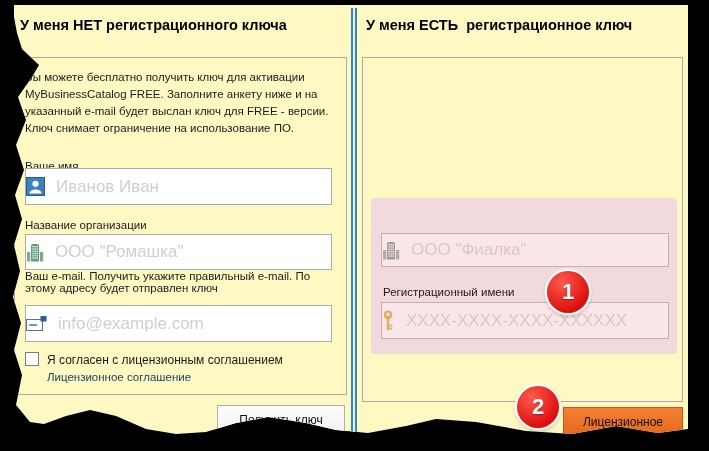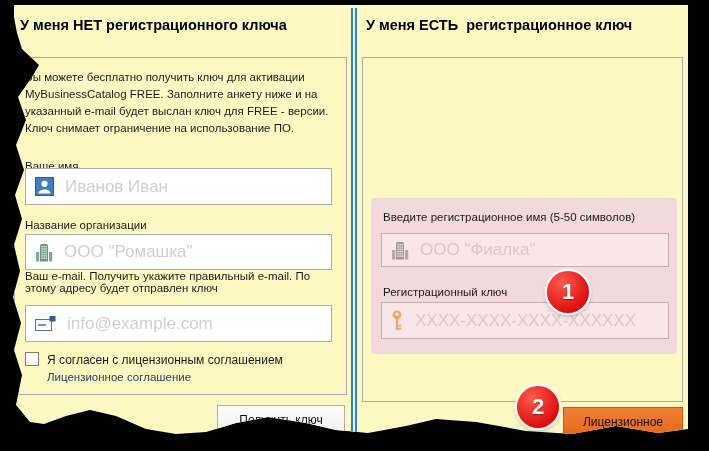--- a/index.html
+++ b/index.html
@@ -18,21 +18,21 @@
   .divider{position:absolute;left:345px;top:3px;height:427px;width:2px;
     border-left:2px solid #2E86C1;border-right:2px solid #2E86C1;background:#F0F0F0;}
   .groupbox{position:absolute;border:1px solid #ABABAB;}
   .left-box{left:8px;top:52px;width:331px;height:336px;}
   .right-box{left:356px;top:52px;width:319px;height:343px;}
   .intro{position:absolute;left:10px;top:11px;font-size:11.5px;line-height:17px;color:#1B1B1B;}
   .left-box .intro{width:312px;}
   .right-box .intro{width:302px;}
   .field-label{position:absolute;left:10px;font-size:11.5px;color:#1B1B1B;white-space:nowrap;}
   .inputbox{position:absolute;left:10px;width:307px;height:37px;background:#fff;
-    border:1px solid #ABABAB;display:flex;align-items:center;padding-left:9px;gap:9px;box-sizing:border-box;}
+    border:1px solid #ABABAB;display:flex;align-items:center;gap:9px;box-sizing:border-box;}
   .inputbox .txt{border:none;outline:none;background:transparent;flex:1;min-width:0;
     font-family:"Liberation Sans","DejaVu Sans",sans-serif;font-size:17px;color:#555;}
   .inputbox .txt::placeholder{color:#CFCFCF;opacity:1;}
   .icon{display:inline-flex;align-items:center;justify-content:center;flex:0 0 auto;}
   .pink-panel{position:absolute;left:8px;top:140px;width:306px;height:156px;background:#F2D9DC;border-radius:4px;}
   .pink-panel .field-label{left:12px;}
   .pinkbox{left:10px;width:288px;height:34px;background:#F8E6E9;border:1px solid #C5AFB2;}
   .pinkbox .txt::placeholder{color:#DFC5C9;}
   .cb{position:absolute;left:10px;width:14px;height:14px;background:#fff;border:1px solid #7F7F7F;box-sizing:border-box;}
   .cb-label{position:absolute;left:32px;font-size:12px;color:#1B1B1B;white-space:nowrap;}
@@ -123,21 +123,20 @@
       <span class="cb" style="top:294px"></span>
       <div class="cb-label" style="top:295px">Я согласен с лицензионным соглашением</div>
       <div class="link" style="top:313px">Лицензионное соглашение</div>
     </div>
 
     <div class="btn btn-getkey">Получить ключ</div>
 
     <div class="groupbox right-box">
 
       <div class="pink-panel">
-        <div class="field-label" style="top:13px">Введите регистрационное имя (5-50 символов)</div>
         <div class="inputbox pinkbox" style="top:35px">
           <span class="icon">
             <svg width="18" height="19" viewBox="0 0 18 19">
               <rect x="1" y="9" width="3.2" height="9.5" fill="#B3ABA9"></rect>
               <path d="M5 18.5 V3 q0-2 2-2 h4 q2 0 2 2 v15.5 z" fill="#A29A98"></path>
               <g fill="#F3E5E7">
                 <rect x="6.3" y="3" width="1.5" height="1.3"></rect>
                   <rect x="8.4" y="3" width="1.5" height="1.3"></rect>
                   <rect x="10.5" y="3" width="1.5" height="1.3"></rect>
                 <rect x="6.3" y="5.3" width="1.5" height="1.3"></rect>
@@ -155,21 +154,21 @@
                 <rect x="6.3" y="14.5" width="1.5" height="1.3"></rect>
                   <rect x="8.4" y="14.5" width="1.5" height="1.3"></rect>
                   <rect x="10.5" y="14.5" width="1.5" height="1.3"></rect>
               </g>
               <rect x="14" y="9" width="3.2" height="9.5" fill="#B3ABA9"></rect>
             </svg>
           </span>
           <input class="txt" placeholder="ООО &quot;Фиалка&quot;" style="">
         </div>
 
-        <div class="field-label" style="top:88px">Регистрационный ключ</div>
+        <div class="field-label" style="top:88px">Регистрационный имени</div>
         <div class="inputbox pinkbox" style="top:104px;height:37px">
           <span class="icon">
             <svg width="13" height="21" viewBox="0 0 13 21">
               <circle cx="6" cy="4.8" r="4.4" fill="#E2AC64"></circle>
               <circle cx="6" cy="4.2" r="1.7" fill="#F8E6E9"></circle>
               <rect x="4.8" y="8.8" width="2.4" height="11.5" fill="#E2AC64"></rect>
               <rect x="7.2" y="14.6" width="3.2" height="1.8" fill="#E2AC64"></rect>
               <rect x="7.2" y="17.6" width="3.2" height="1.8" fill="#E2AC64"></rect>
             </svg>
           </span>

